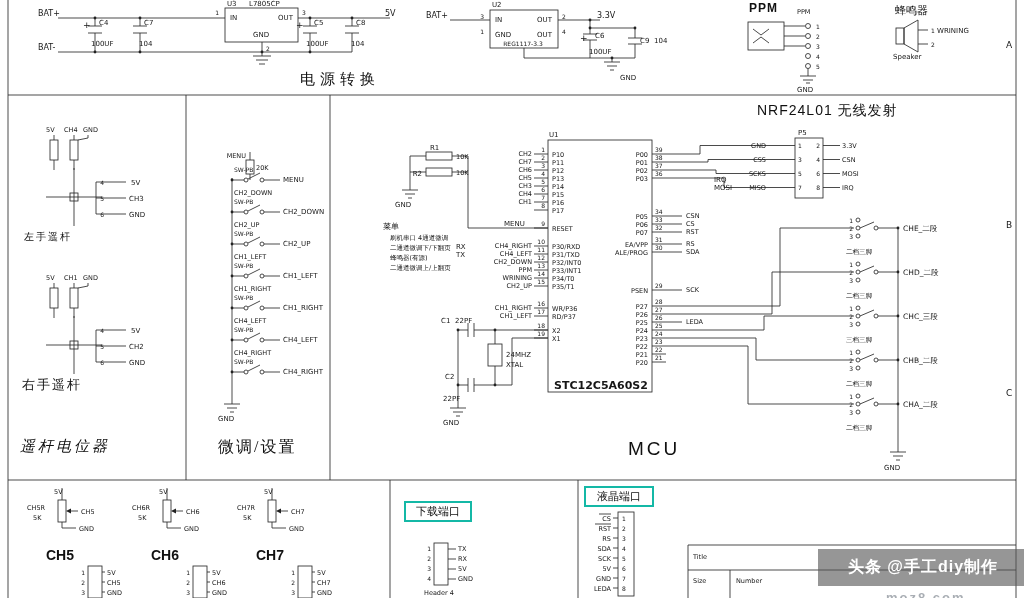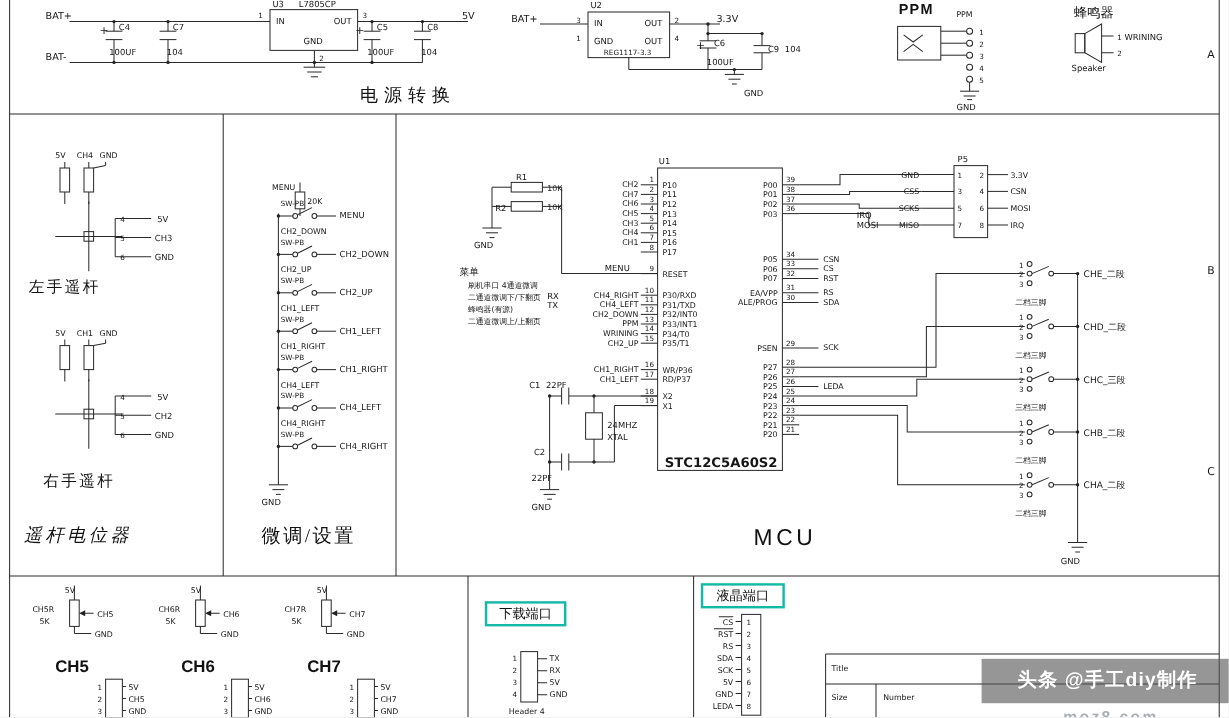--- a/index.html
+++ b/index.html
@@ -721,24 +721,25 @@
         <text x="853" y="399" font-size="6" text-anchor="end">1</text>
         <text x="853" y="407" font-size="6" text-anchor="end">2</text>
         <text x="853" y="415" font-size="6" text-anchor="end">3</text>
         <text x="846" y="430" font-size="6.5" text-anchor="start">二档三脚</text>
         <text x="903" y="407" font-size="7.5" text-anchor="start">CHA_二段</text>
       </g>
   </svg>
 
   <div class="t" style="left:300px;top:70px;font-size:15px;letter-spacing:5px;">电源转换</div>
   <div class="t" style="left:20px;top:437px;font-size:15px;letter-spacing:3px;font-style:italic;">遥杆电位器</div>
-  <div class="t" style="left:24px;top:230px;font-size:13px;letter-spacing:2px;">左手遥杆</div>
-  <div class="t" style="left:36px;top:376px;font-size:13px;letter-spacing:2px;margin-top:16px;">右手遥杆</div>
+  <div class="t" style="left:24px;top:230px;font-size:10px;letter-spacing:2px;">左手遥杆</div>
+  <div class="t" style="left:22px;top:376px;font-size:13px;letter-spacing:2px;">右手遥杆</div>
   <div class="t" style="left:218px;top:437px;font-size:16px;letter-spacing:2px;font-family:Liberation Serif, serif;">微调/设置</div>
   <div class="t" style="left:628px;top:438px;font-size:19px;letter-spacing:3px;text-align:center;">MCU</div>
+  <div class="t" style="left:757px;top:102px;font-size:14px;letter-spacing:1px;">NRF24L01 无线发射</div>
   <div class="t" style="left:749px;top:1px;font-size:12px;font-weight:bold;letter-spacing:1px;">PPM</div>
   <div class="t" style="left:895px;top:3px;font-size:11px;">蜂鸣器</div>
   <div class="t" style="left:46px;top:547px;font-size:14px;font-weight:bold;">CH5</div>
   <div class="t" style="left:151px;top:547px;font-size:14px;font-weight:bold;">CH6</div>
   <div class="t" style="left:256px;top:547px;font-size:14px;font-weight:bold;">CH7</div>
   <div class="t boxed" style="left:404px;top:501px;width:64px;height:17px;font-size:11px;">下载端口</div>
   <div class="t boxed" style="left:584px;top:486px;width:66px;height:17px;font-size:11px;">液晶端口</div>
   <div class="wm">头条 @手工diy制作</div>
   <div class="wm2">moz8.com</div>
 </div>

